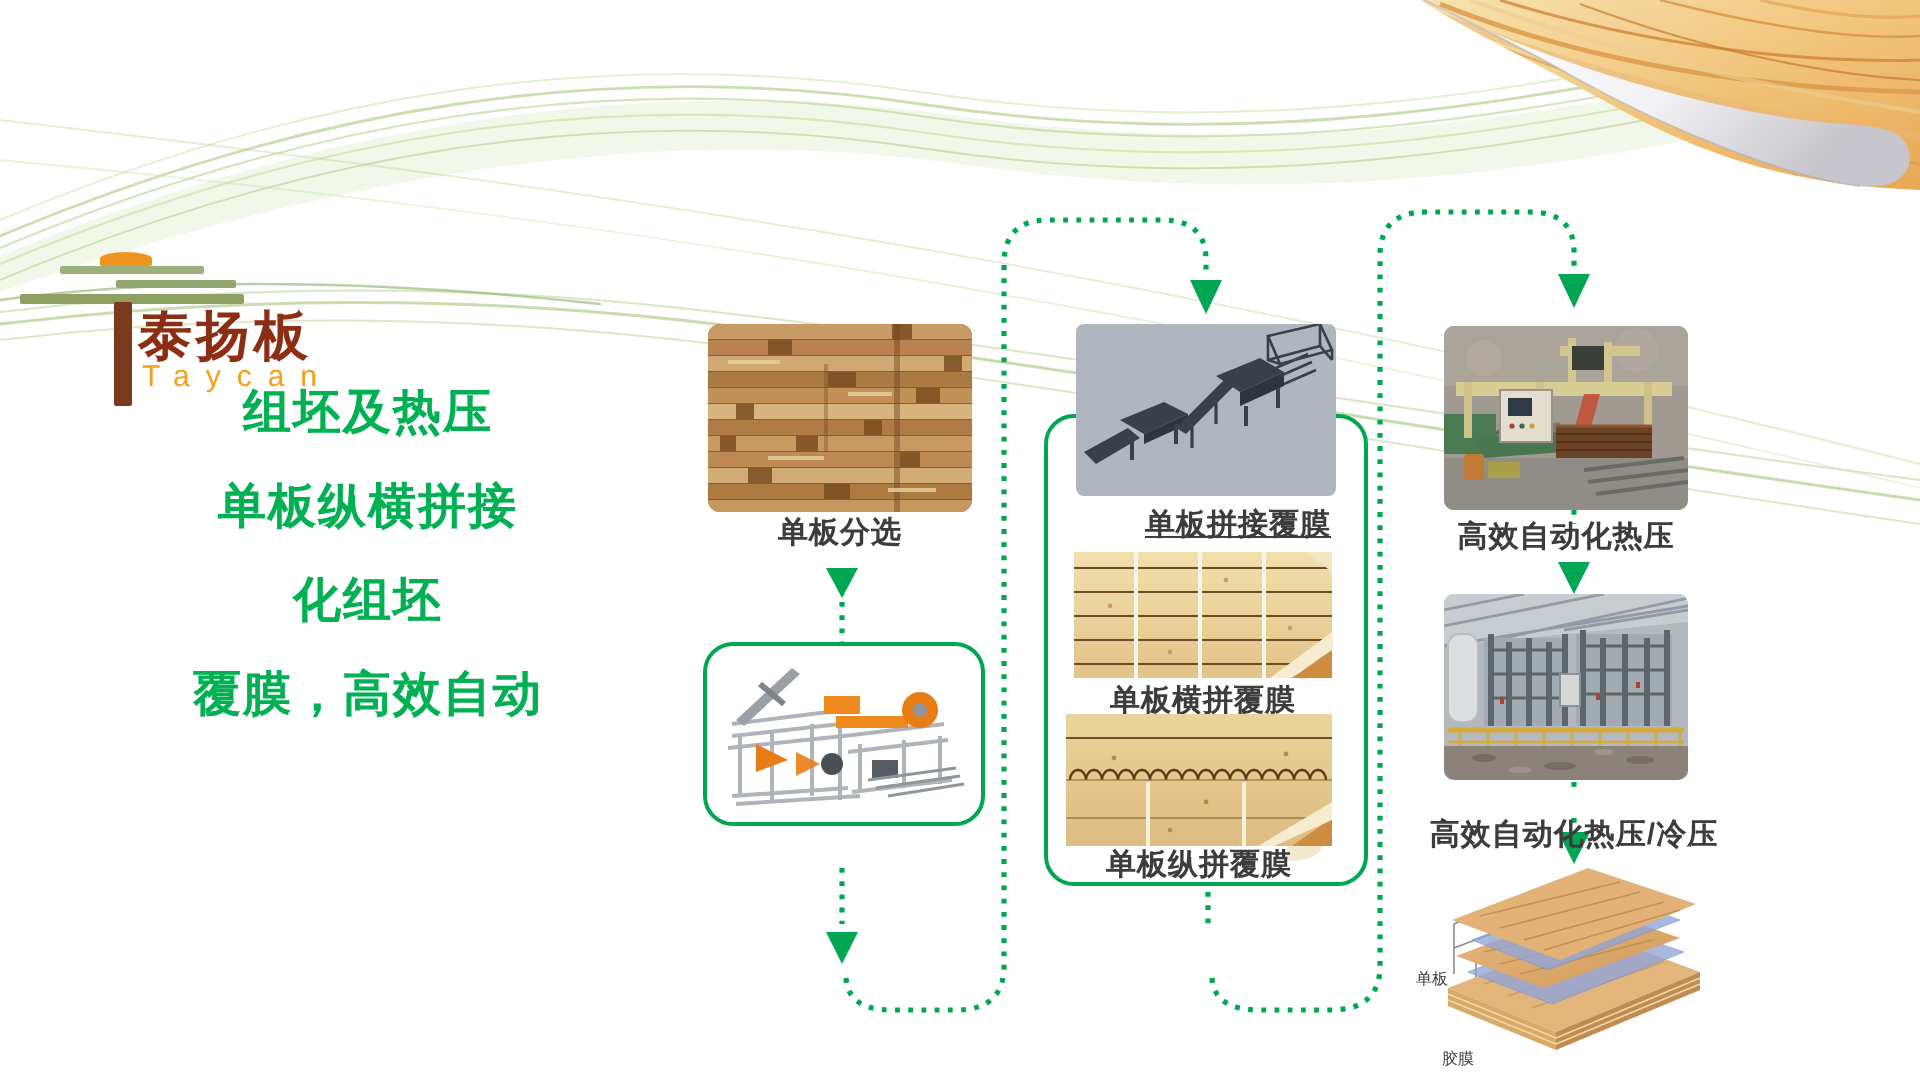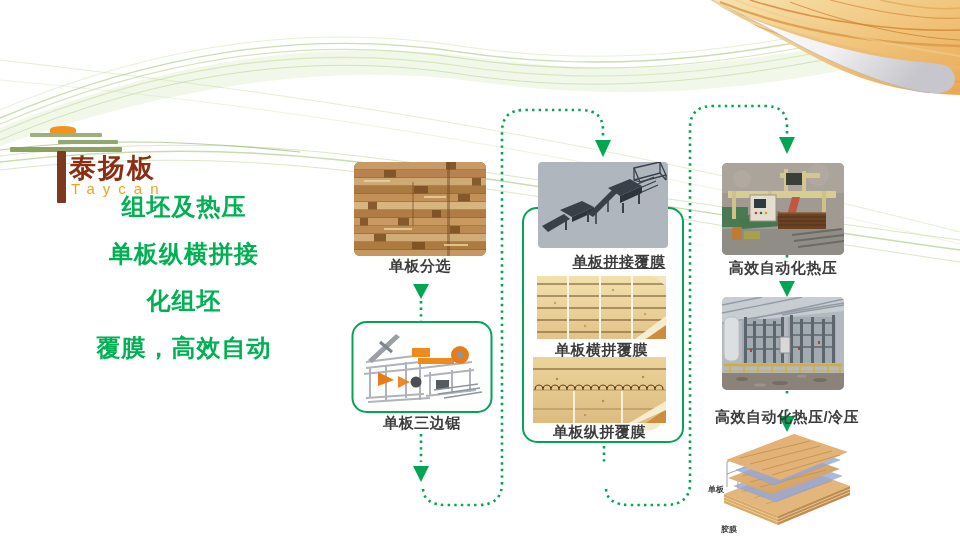--- a/index.html
+++ b/index.html
@@ -16,21 +16,21 @@
   .brand-cn{position:absolute;left:69px;top:90px;font-size:27px;font-weight:bold;
     color:#8C2E14;letter-spacing:2px;white-space:nowrap;}
   .brand-en{position:absolute;left:71px;top:120px;font-size:15px;color:#F5A01B;
     letter-spacing:8px;white-space:nowrap;}
   
   .main-title{position:absolute;left:38px;top:183px;width:292px;text-align:center;
     color:#00B052;font-weight:bold;font-size:24px;line-height:47px;letter-spacing:1px;}
   
   .step-label{position:absolute;font-size:15px;font-weight:700;color:#3c3c3c;
     text-align:center;letter-spacing:0.5px;white-space:nowrap;}
-  .tiny-label{position:absolute;font-size:8px;font-weight:700;color:#3a3a3a;white-space:nowrap;}
+  .tiny-label{position:absolute;font-size:8px;font-weight:400;color:#3a3a3a;white-space:nowrap;}
   .img-box{position:absolute;}
 </style>
 </head>
 <body>
 
 <div class="slide">
 
   <svg class="abs" style="left:0;top:0;" width="960" height="280" viewBox="0 0 960 280">
     <path d="M0,128 C160,62 320,36 480,58 C640,80 780,62 960,16 L960,44 C780,90 640,104 480,82 C320,60 160,90 0,146 Z" fill="#BFDB9A" opacity="0.22"></path>
     <g fill="none" stroke-linecap="round">
@@ -191,21 +191,20 @@
       <circle cx="100" cy="27" r="3.5" fill="#8E959C"></circle>
       <polygon points="18,44 34,52 18,58" fill="#E87D15"></polygon>
       <polygon points="38,48 50,54 38,60" fill="#E87D15" opacity="0.9"></polygon>
       <circle cx="56" cy="54" r="5.5" fill="#4A4F55"></circle>
       <rect x="76" y="52" width="13" height="9" fill="#555B61"></rect>
       <g stroke="#8E959C" stroke-width="1.4">
         <path d="M74,62 L118,56 M78,66 L120,60 M84,70 L122,64"></path>
       </g>
     </svg>
   </div>
-  <div class="step-label" style="left:352px;top:414px;width:140px;">单板三边锯</div>
 
   <div class="img-box" style="left:538px;top:162px;">
     <svg width="130" height="86" viewBox="0 0 130 86">
       <defs>
           <clipPath id="r3">
             <rect width="130" height="86" rx="4"></rect>
           </clipPath>
         </defs>
       <g clip-path="url(#r3)">
         <rect width="130" height="86" fill="#AFB6BE"></rect>

